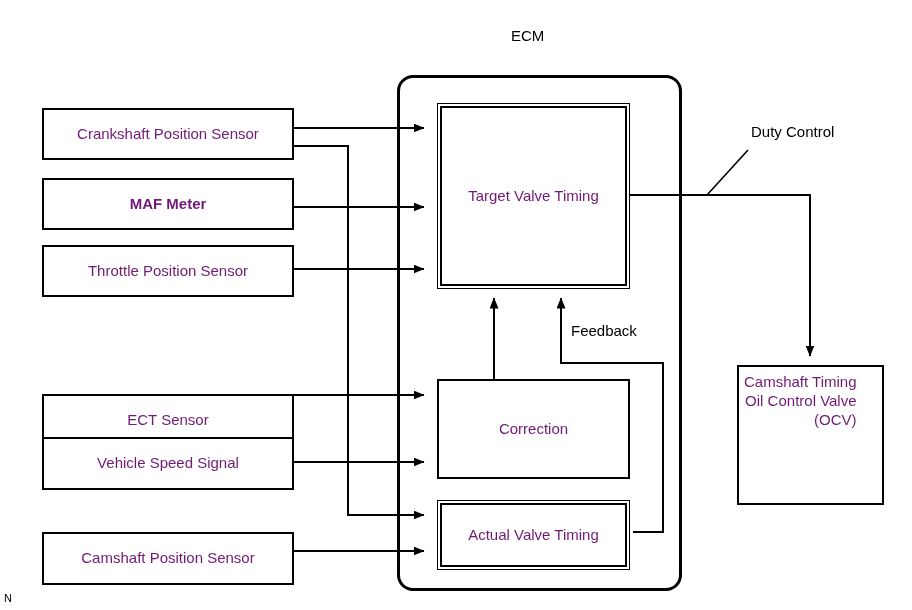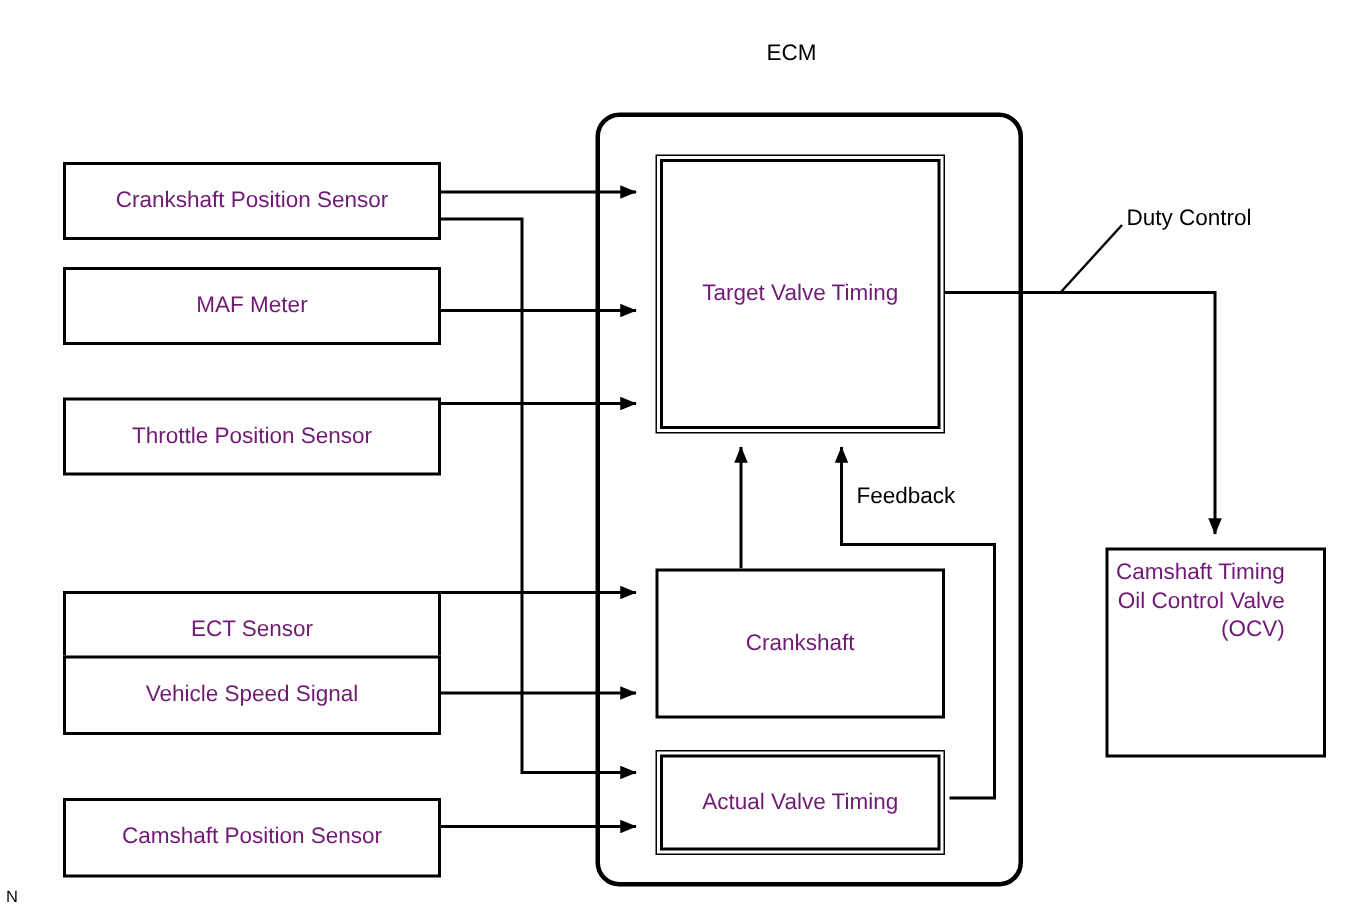--- a/index.html
+++ b/index.html
@@ -105,59 +105,59 @@
   </svg>
 
   <div class="ecm-shell" style="left:397px; top:75px; width:285px; height:516px;"></div>
 
   <div class="free-label" style="left:511px; top:27px;">ECM</div>
 
   <div class="node-box" style="left:42px; top:108px; width:252px; height:52px;">
     <span>Crankshaft Position Sensor</span>
   </div>
 
-  <div class="node-box" style="left:42px; top:178px; width:252px; height:52px;">
+  <div class="node-box" style="left:42px; top:178px; width:252px; height:52px;font-weight:bold;">
     <span>MAF Meter</span>
   </div>
 
-  <div class="node-box" style="left:42px; top:245px; width:252px; height:52px;margin-top:20px;">
+  <div class="node-box" style="left:42px; top:245px; width:252px; height:52px;">
     <span>Throttle Position Sensor</span>
   </div>
 
   <div class="node-box" style="left:42px; top:369px; width:252px; height:53px;margin-top:25px;">
     <span>ECT Sensor</span>
   </div>
 
   <div class="node-box" style="left:42px; top:437px; width:252px; height:53px;">
     <span>Vehicle Speed Signal</span>
   </div>
 
   <div class="node-box" style="left:42px; top:532px; width:252px; height:53px;">
     <span>Camshaft Position Sensor</span>
   </div>
 
   <div class="node-box double" style="left:440px; top:106px; width:187px; height:180px;justify-content:center;">
     <span>Target Valve Timing</span>
   </div>
 
   <div class="node-box" style="left:437px; top:379px; width:193px; height:100px;">
-    <span>Crankshaft</span>
+    <span>Correction</span>
   </div>
 
   <div class="node-box double" style="left:440px; top:503px; width:187px; height:64px;">
     <span>Actual Valve Timing</span>
   </div>
 
   <div class="node-box topleft" style="left:737px; top:365px; width:147px; height:140px;">
     <span>
       <span>Camshaft Timing</span><br>
       <span>Oil Control Valve</span><br>
       <span>(OCV)</span>
     </span>
   </div>
 
-  <div class="free-label" style="left:751px; top:137px;">Duty Control</div>
+  <div class="free-label" style="left:751px; top:123px;">Duty Control</div>
 
   <div class="free-label" style="left:571px; top:322px;">Feedback</div>
 
   <div class="corner-mark" style="left:4px; top:592px;">N</div>
 
 </div>
 
 </body></html>

